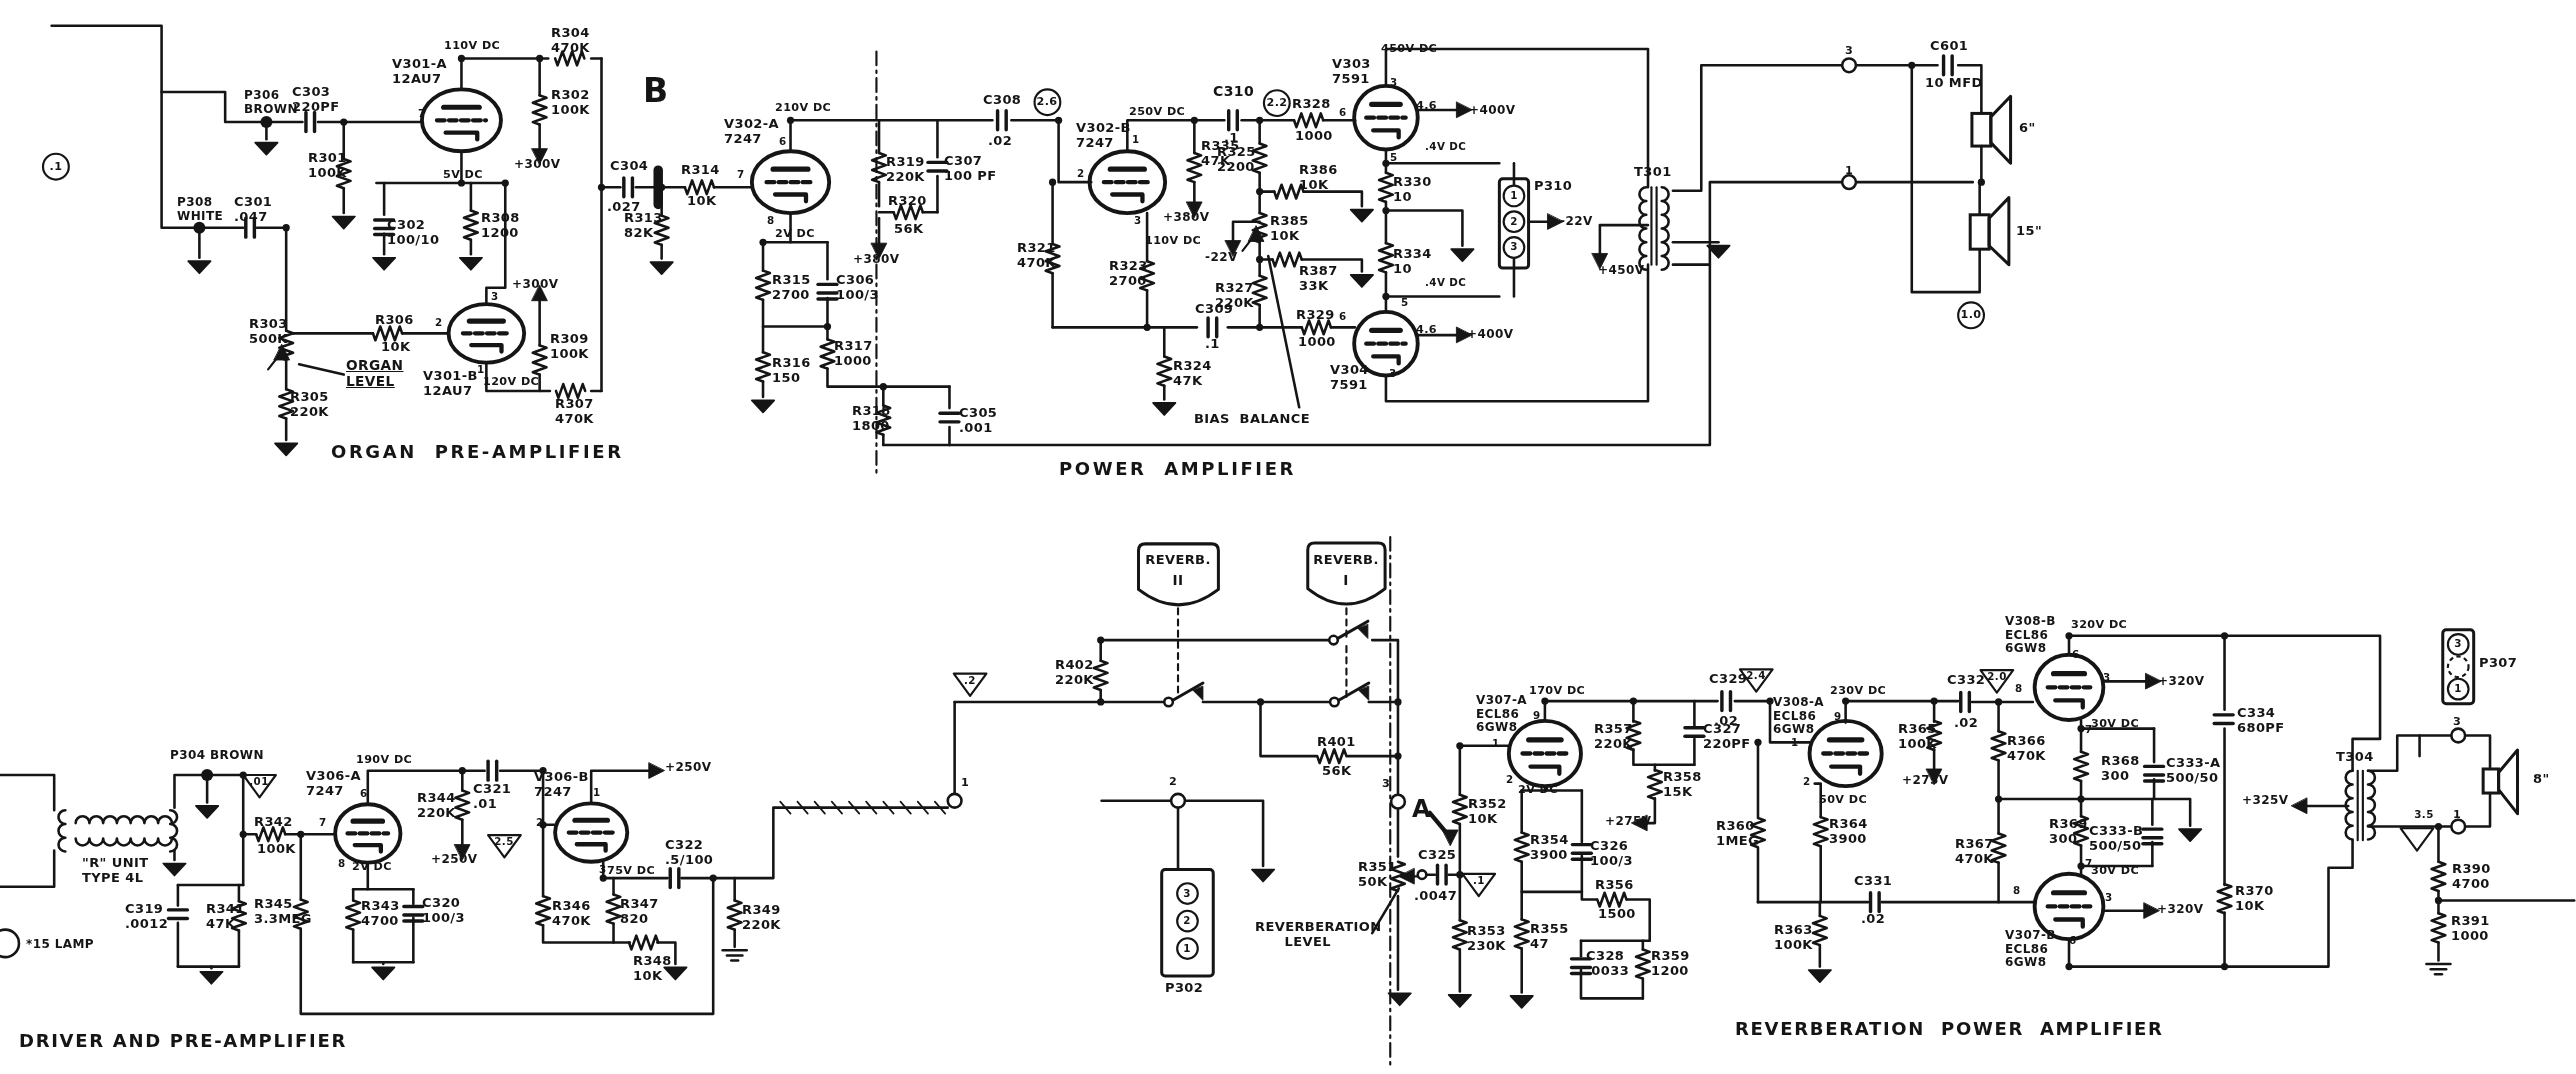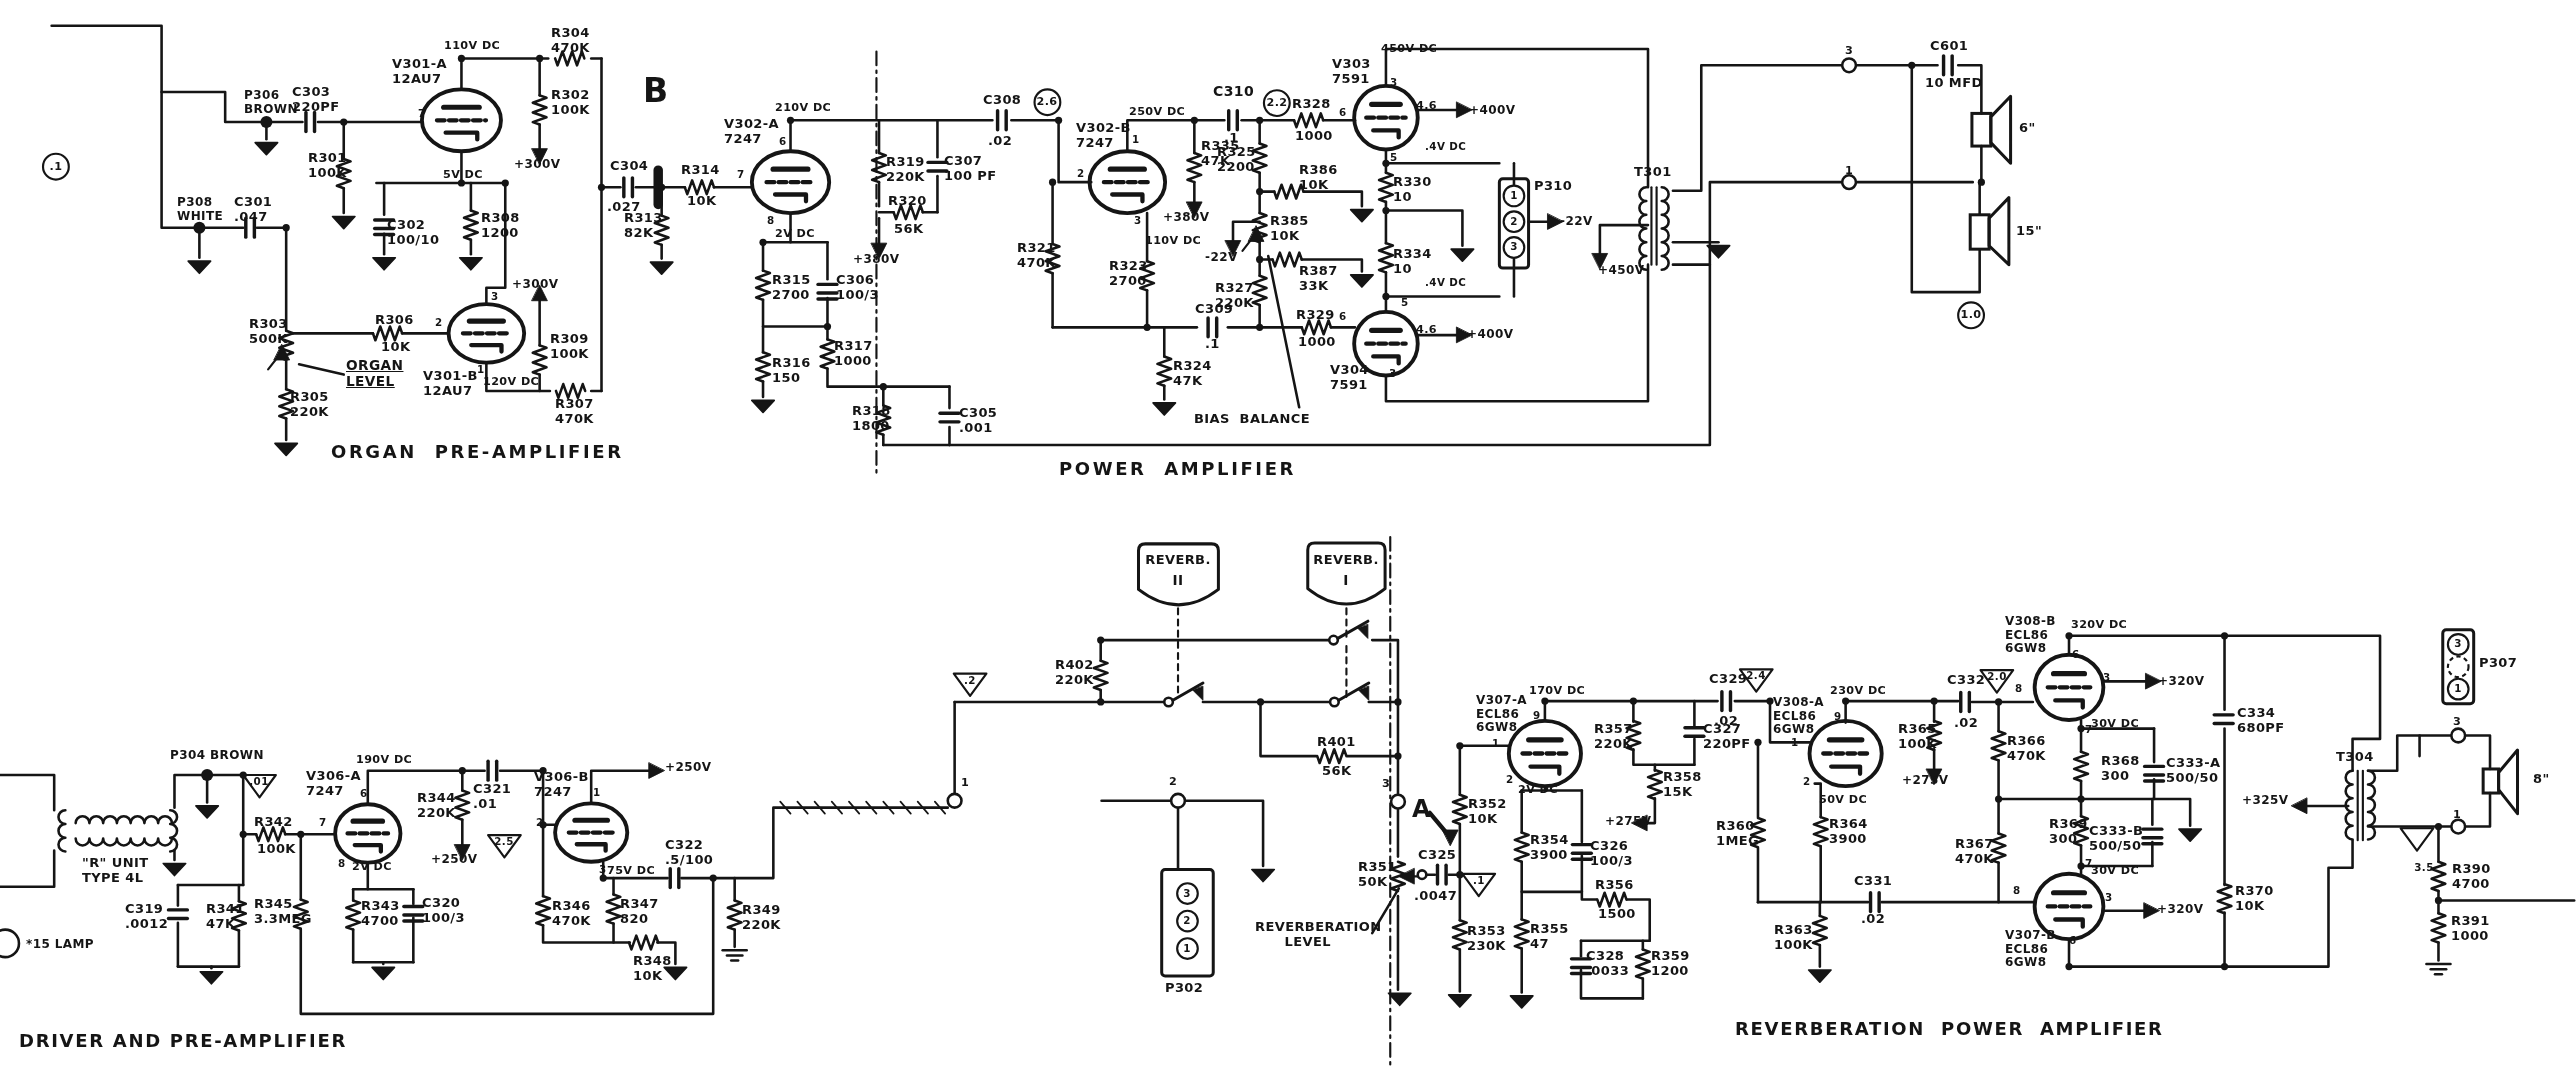--- a/index.html
+++ b/index.html
@@ -929,21 +929,21 @@
     <div class="lbl c" style="left: 56px; top: 167px; font-size: 11.2px;">.1</div>
     <div class="lbl c" style="left: 1047px; top: 102px; font-size: 11.2px;">2.6</div>
     <div class="lbl c" style="left: 1277px; top: 103px; font-size: 11.2px;">2.2</div>
     <div class="lbl c" style="left: 1971px; top: 315px; font-size: 11.2px;">1.0</div>
     <div class="lbl c" style="left: 259px; top: 782px; font-size: 10.3px;">.01</div>
     <div class="lbl c" style="left: 504px; top: 842px; font-size: 10.3px;">2.5</div>
     <div class="lbl c" style="left: 970px; top: 681px; font-size: 10.3px;">.2</div>
     <div class="lbl c" style="left: 1479px; top: 881px; font-size: 10.3px;">.1</div>
     <div class="lbl c" style="left: 1756px; top: 676px; font-size: 10.3px;">2.4</div>
     <div class="lbl c" style="left: 1997px; top: 677px; font-size: 10.3px;">2.0</div>
-    <div class="lbl c" style="left: 2417px; top: 868px; font-size: 10.3px; padding-left: 14px;">3.5</div>
+    <div class="lbl c" style="left: 2417px; top: 815px; font-size: 10.3px; padding-left: 14px;">3.5</div>
     <div class="lbl c" style="left: 1514px; top: 196px; font-size: 10.3px;">1</div>
     <div class="lbl c" style="left: 1514px; top: 222px; font-size: 10.3px;">2</div>
     <div class="lbl c" style="left: 1514px; top: 247px; font-size: 10.3px;">3</div>
     <div class="lbl c" style="left: 1187px; top: 894px; font-size: 10.3px;">3</div>
     <div class="lbl c" style="left: 1187px; top: 921px; font-size: 10.3px;">2</div>
     <div class="lbl c" style="left: 1187px; top: 949px; font-size: 10.3px;">1</div>
     <div class="lbl c" style="left: 2458px; top: 644px; font-size: 10.3px;">3</div>
     <div class="lbl c" style="left: 2458px; top: 689px; font-size: 10.3px;">1</div>
   </div>
 

